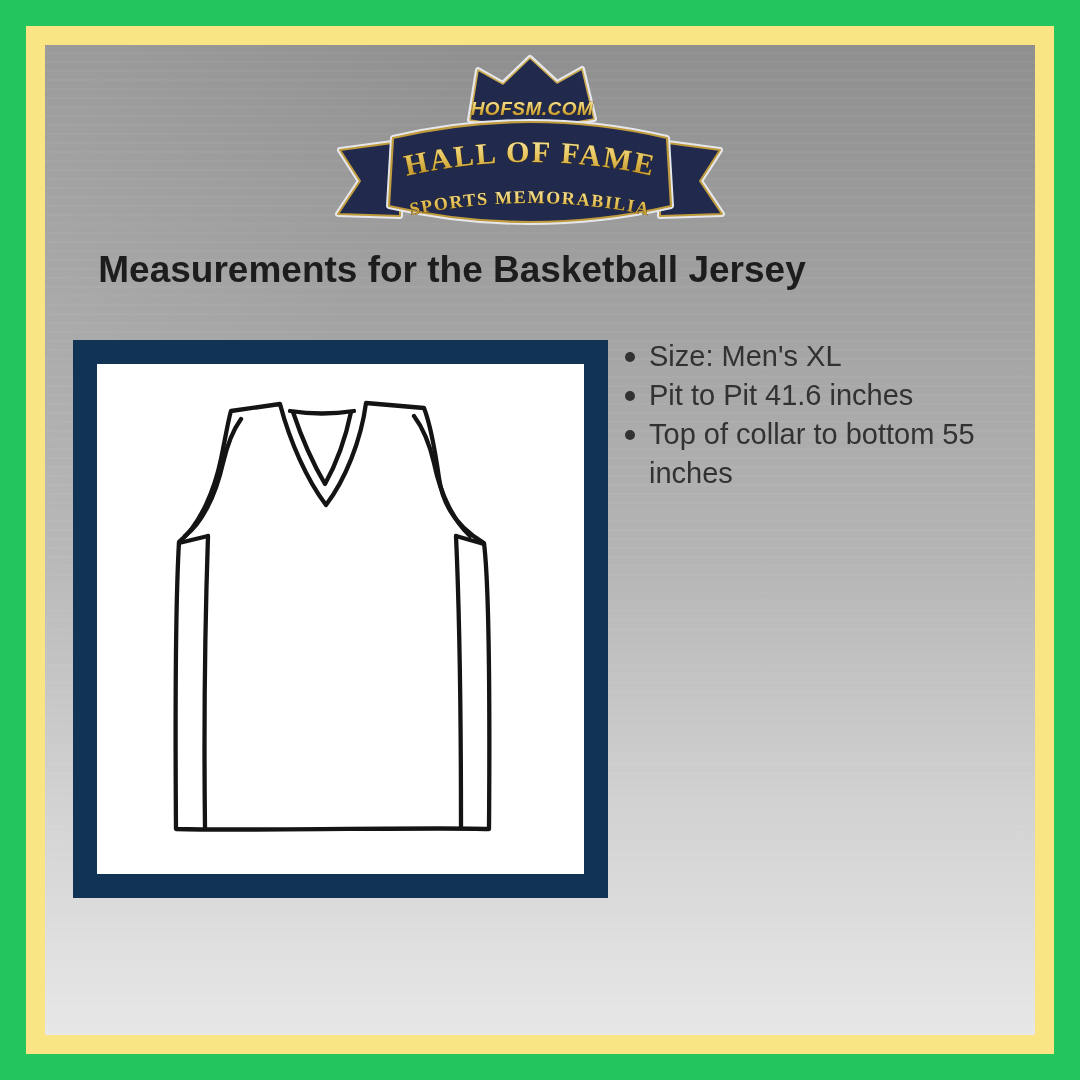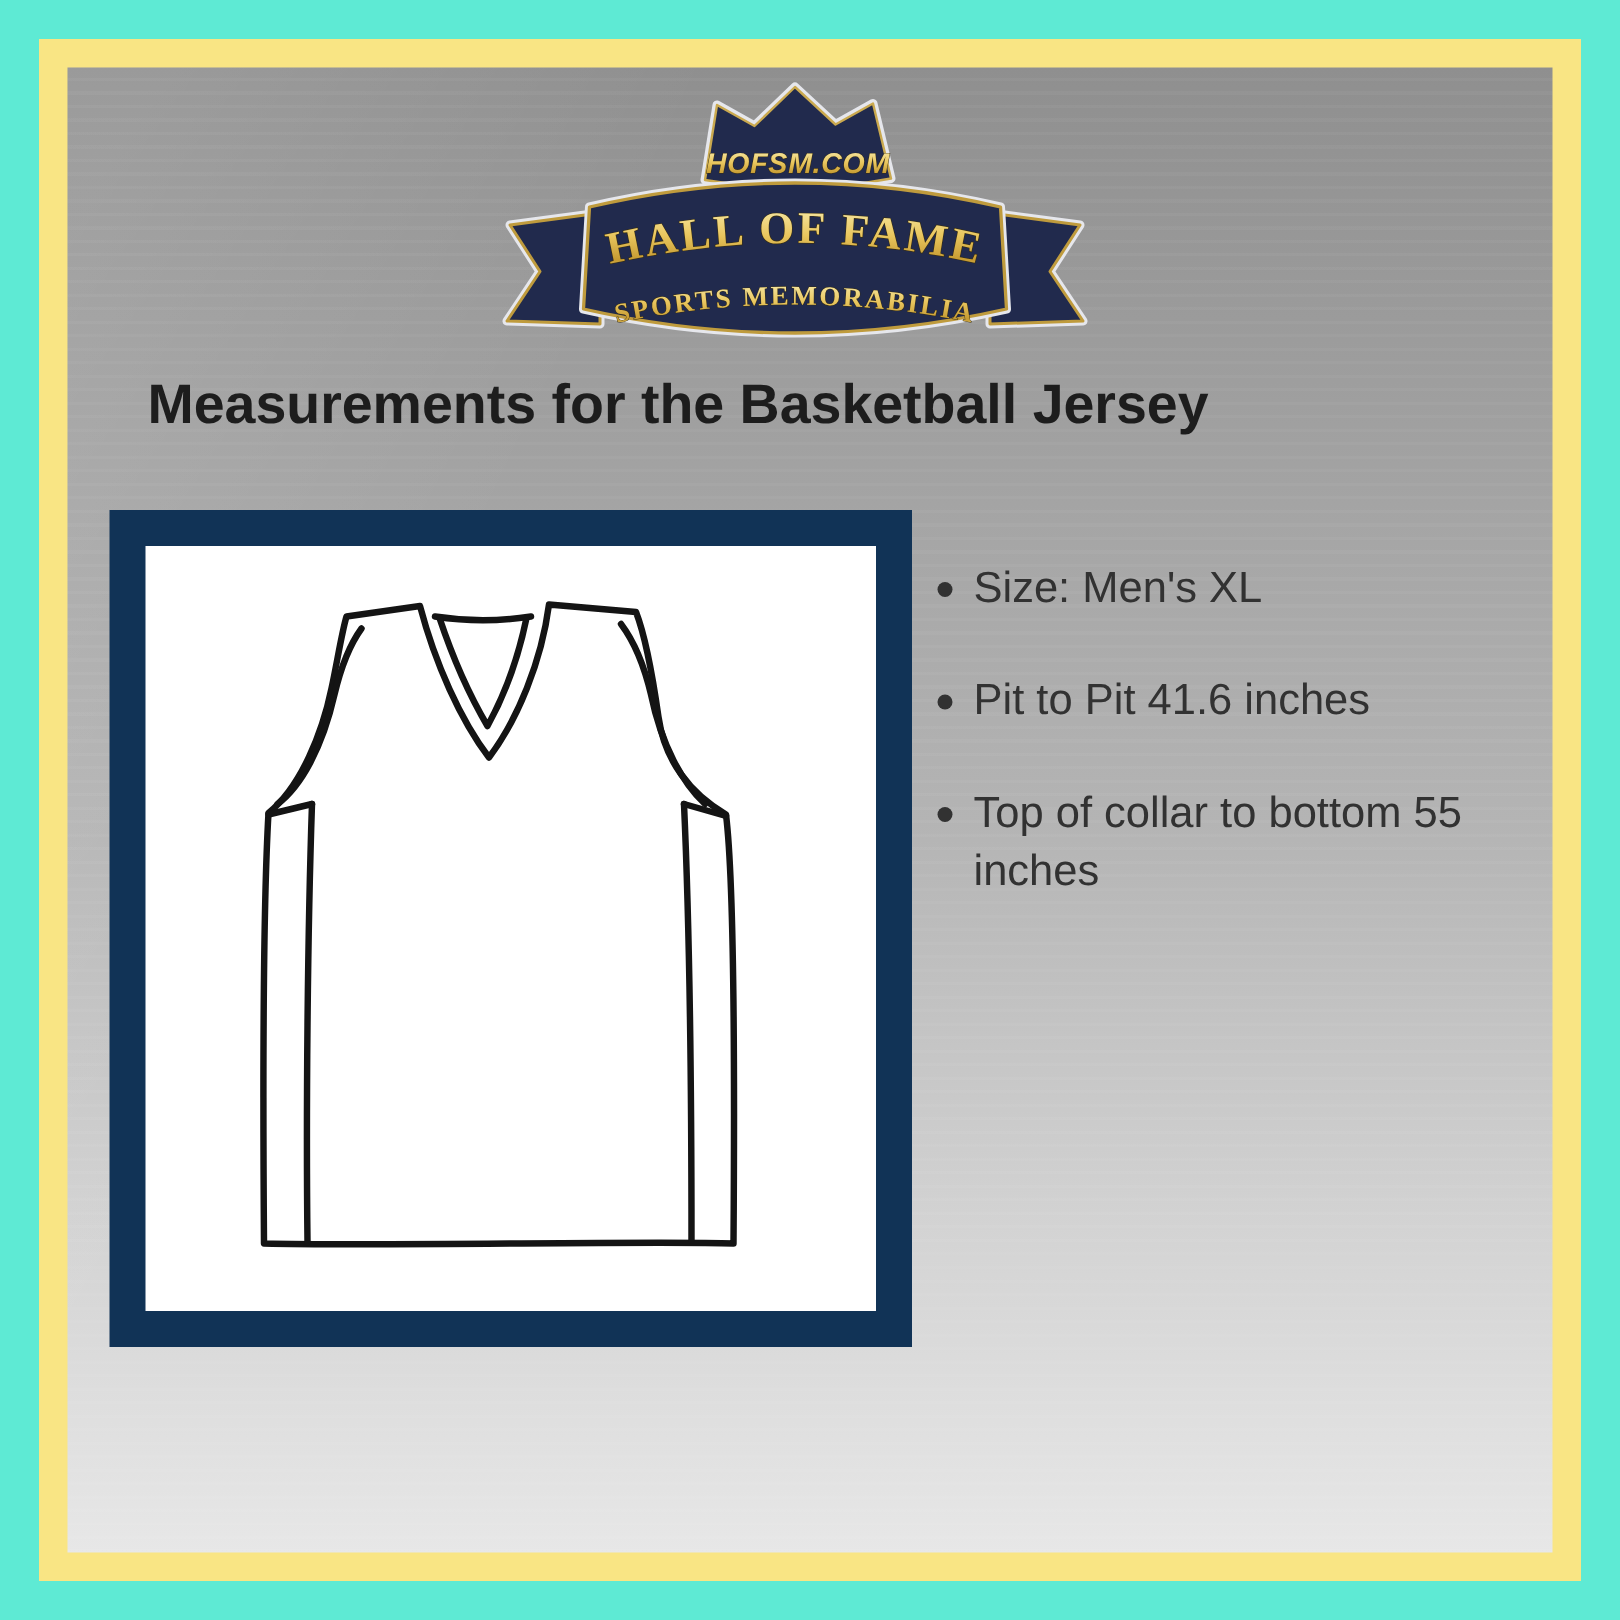--- a/index.html
+++ b/index.html
@@ -1,18 +1,18 @@
 <!DOCTYPE html>
 <html><head>
 <meta charset="utf-8">
 <style>
   html,body{margin:0;padding:0;width:1080px;height:1080px;overflow:hidden;
     font-family:"Liberation Sans",sans-serif;}
   .stage{position:absolute;left:0;top:0;width:1080px;height:1080px;
-    background:#5eead4;}
+    background:#22c55e;}
   .yellow-frame{position:absolute;inset:26px;background:#f9e584;}
   .canvas{position:absolute;inset:45px;
     background:
       repeating-linear-gradient(0deg, rgba(255,255,255,0.035) 0 2px, rgba(0,0,0,0) 2px 9px),
       linear-gradient(180deg,#8f8f8f 0%,#a0a0a0 24%,#b5b5b5 52%,#d3d3d3 78%,#e7e7e7 100%);}
   .canvas::after{content:"";position:absolute;inset:0;
     background:linear-gradient(115deg, rgba(255,255,255,0.10) 4%, rgba(255,255,255,0) 30%);}
 
   .logo{position:absolute;left:330px;top:40px;width:400px;height:200px;}
   .logo text{font-family:"Liberation Serif",serif;}
@@ -22,21 +22,21 @@
     text-align:center;font-size:37px;font-weight:bold;color:#1d1d1d;letter-spacing:0;}
 
   .jersey-frame{position:absolute;left:73px;top:340px;width:535px;height:558px;
     background:#113356;}
   .jersey-box{position:absolute;inset:24px;background:#ffffff;}
   .jersey-art{position:absolute;left:0;top:0;width:100%;height:100%;}
 
   .measurements{position:absolute;left:622px;top:337px;width:405px;}
   .measurements ul{margin:0;padding:0;list-style:none;}
   .measurements li{position:relative;padding-left:27px;font-size:29px;line-height:39px;
-    color:#323232;margin-top:36px;}
+    color:#323232;}
   .measurements li::before{content:"";position:absolute;left:3px;top:15px;width:10px;height:10px;
     border-radius:50%;background:#323232;}
 </style>
 </head>
 <body>
 
 <div class="stage">
   <div class="yellow-frame"></div>
   <div class="canvas"></div>
 

